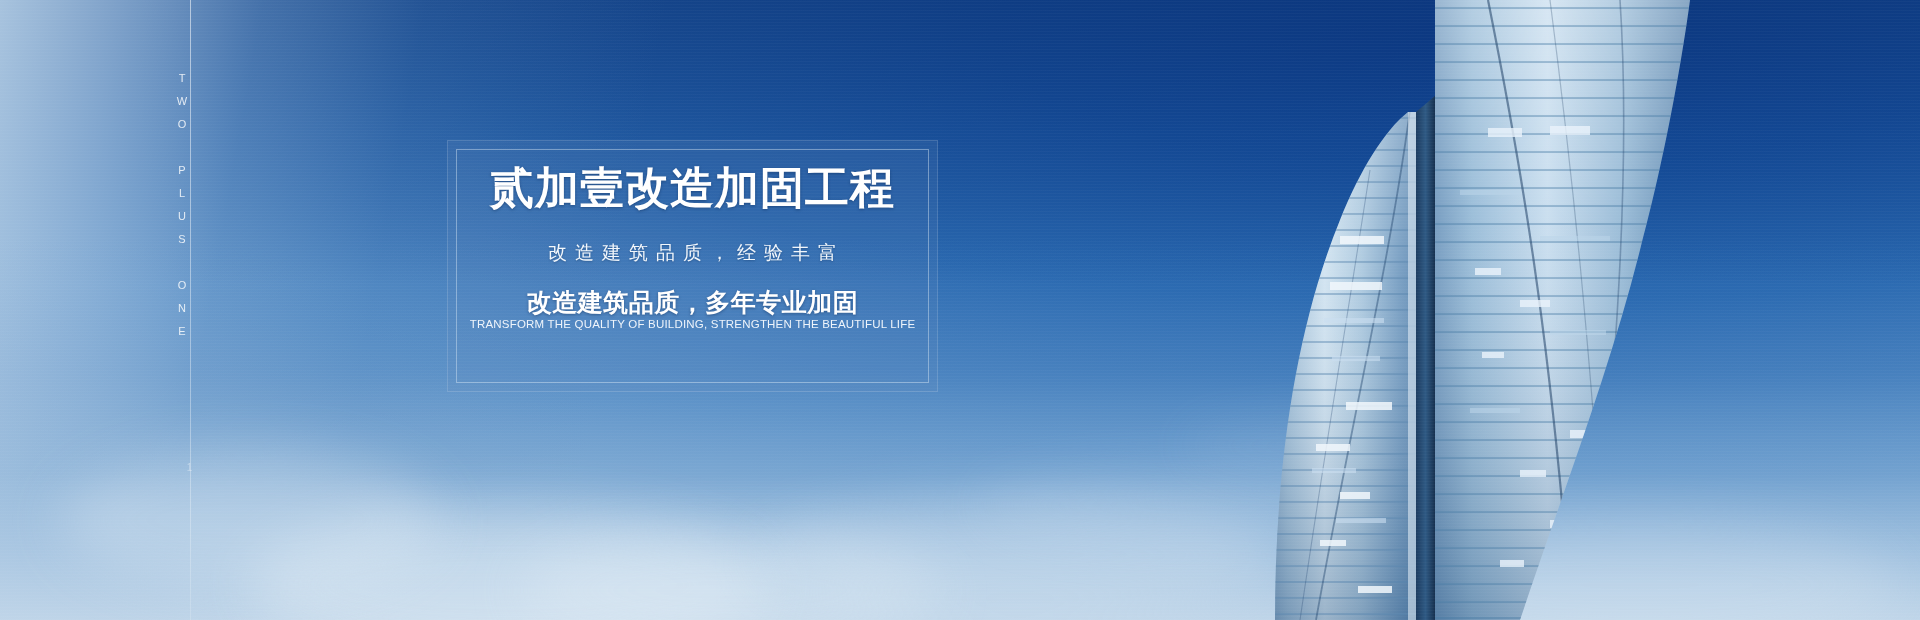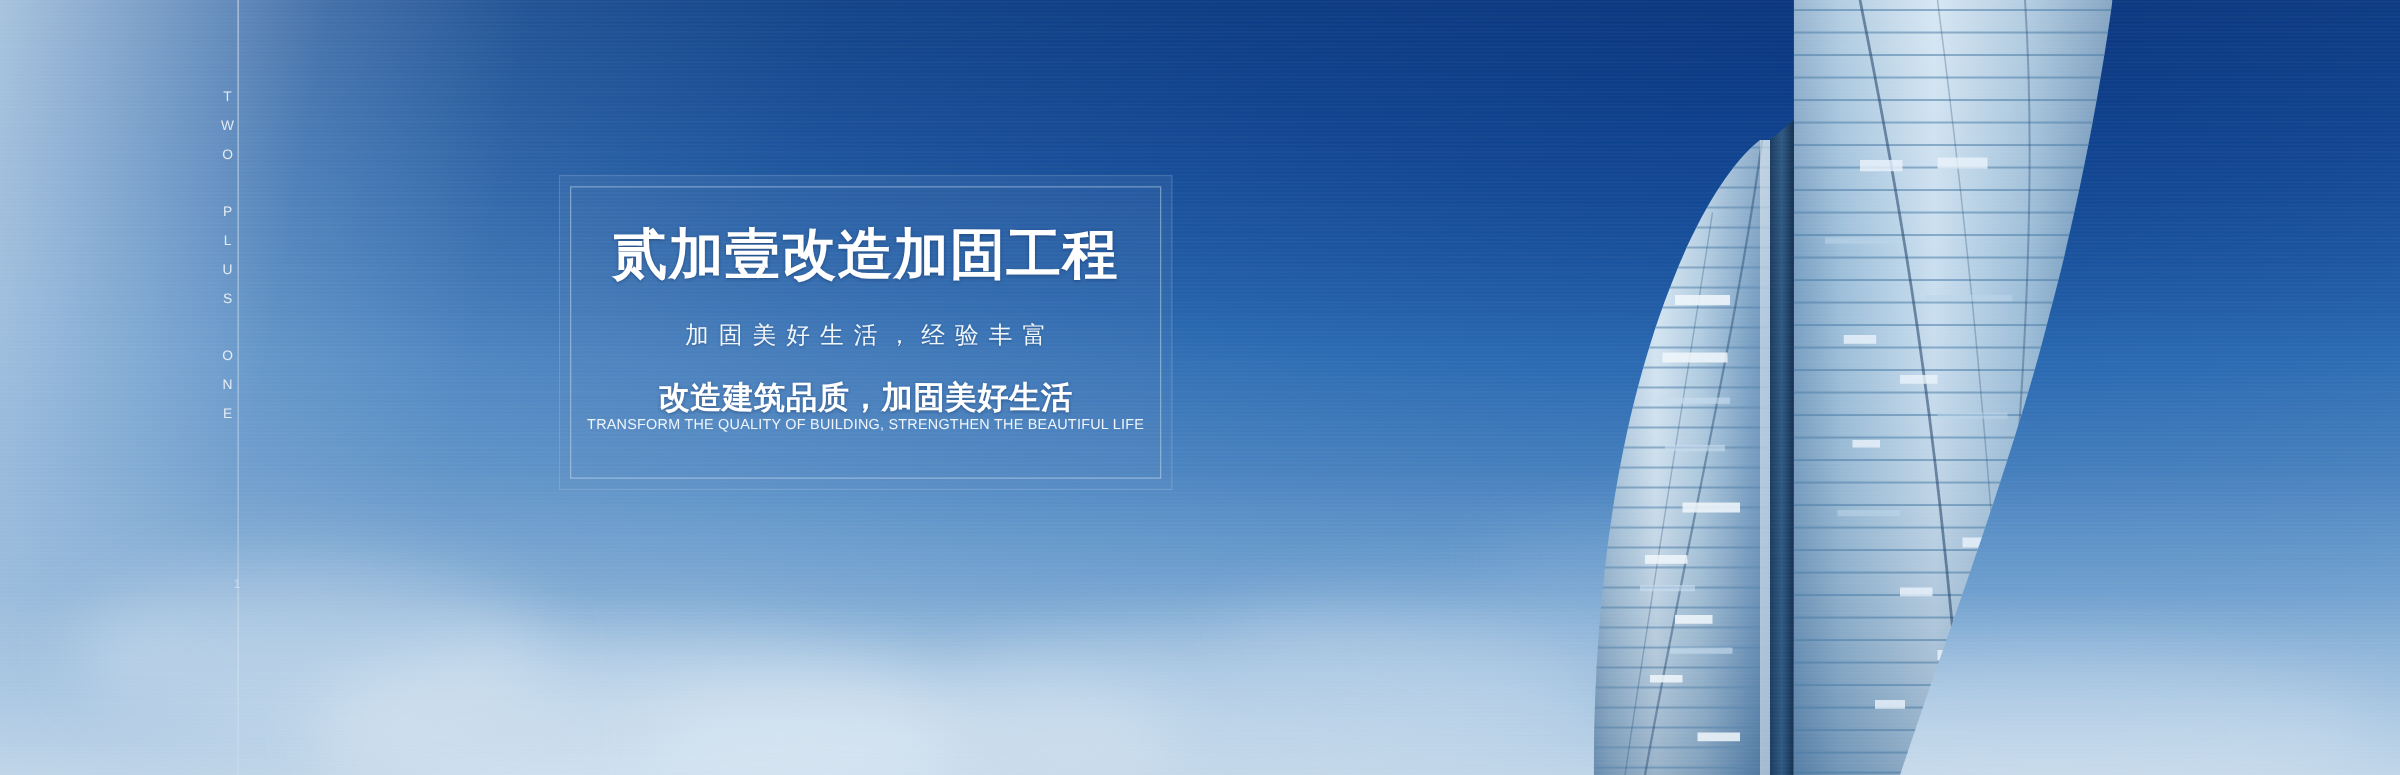--- a/index.html
+++ b/index.html
@@ -149,21 +149,21 @@
     border: 1px solid rgba(215,230,245,0.45);
     pointer-events: none;
   }
   .panel-content {
     position: absolute;
     inset: 0;
     display: flex;
     flex-direction: column;
     align-items: center;
     justify-content: flex-start;
-    padding-top: 42px;
+    padding-top: 26px;
     box-sizing: border-box;
   }
 
   .headline {
     font-size: 44px;
     font-weight: bold;
     color: #ffffff;
     letter-spacing: 1px;
     line-height: 1;
     white-space: nowrap;
@@ -400,20 +400,20 @@
   <div class="brand-rail">
     <div class="rail-line"></div>
     <div class="rail-text">TWO PLUS ONE</div>
     <div class="rail-mark">1</div>
   </div>
 
   <div class="panel">
     <div class="panel-inner-frame"></div>
     <div class="panel-content">
       <div class="headline">贰加壹改造加固工程</div>
-      <div class="subhead">加固美好生活，经验丰富</div>
-      <div class="slogan">改造建筑品质，加固美好生活</div>
+      <div class="subhead">改造建筑品质，经验丰富</div>
+      <div class="slogan">改造建筑品质，多年专业加固</div>
       <div class="tagline-en">TRANSFORM THE QUALITY OF BUILDING, STRENGTHEN THE BEAUTIFUL LIFE</div>
     </div>
   </div>
 
   <div class="noise"></div>
 </div>
 
 </body></html>

